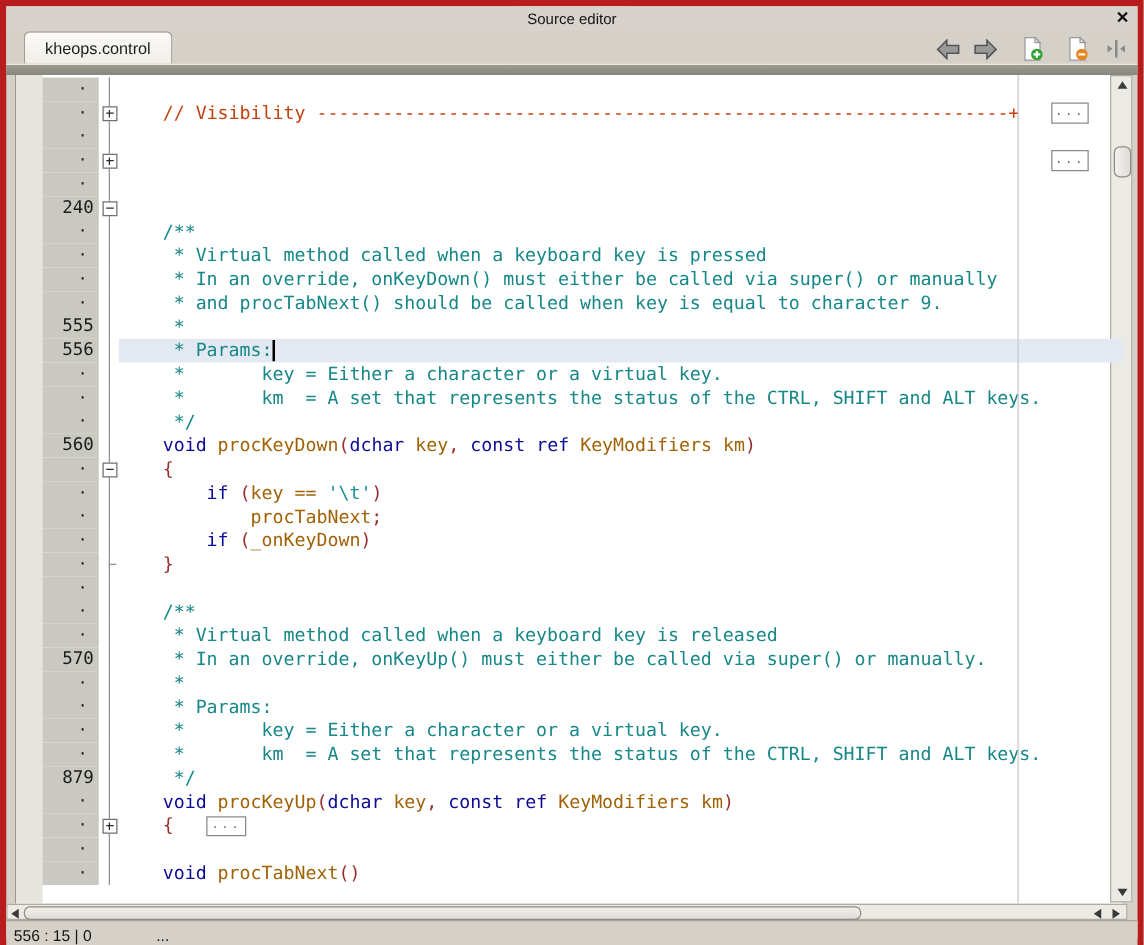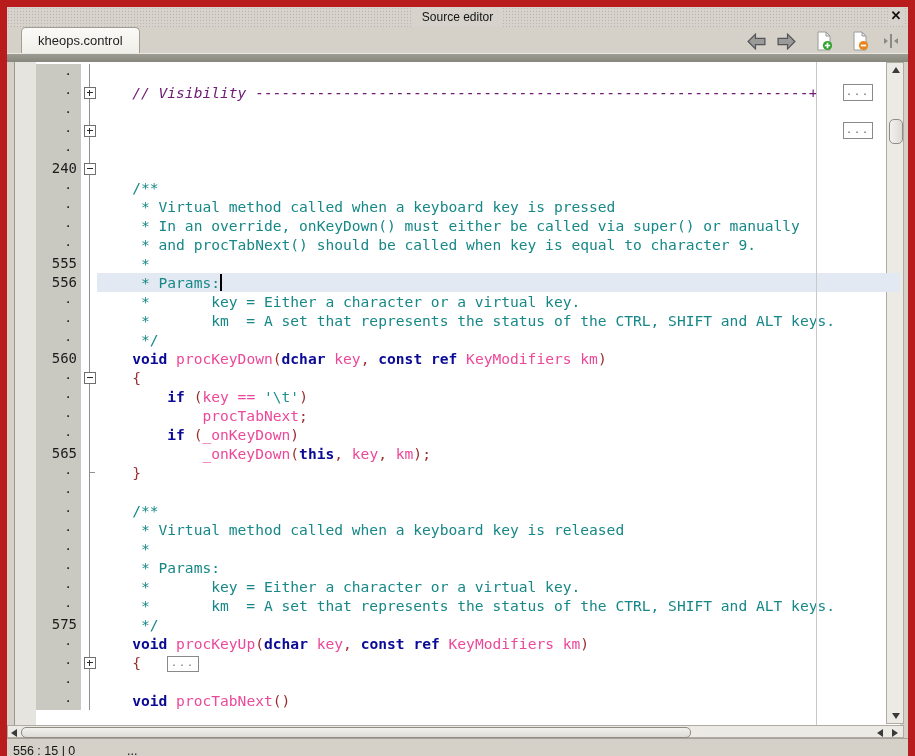--- a/index.html
+++ b/index.html
@@ -1,17 +1,17 @@
 <!DOCTYPE html>
 <html><head>
 <meta charset="utf-8">
 <style>
   html,body{margin:0;padding:0;}
   body{width:915px;height:756px;overflow:hidden;background:#D5D1C8;font-family:"Liberation Sans",sans-serif;position:relative;}
-  .window{position:absolute;inset:0;border:7px solid #b91c1c;box-sizing:border-box;}
+  .window{position:absolute;inset:0;border:5px solid #b91c1c;box-sizing:border-box;}
 
   
   .titlebar{position:absolute;left:0;top:0;right:0;height:20px;background:#D7D3CC;
     background-image:radial-gradient(#B7B3AC 22%,transparent 25%);background-size:3px 3px;
     display:flex;align-items:center;justify-content:center;}
   .titlebar .title{background:#D7D3CC;padding:0 10px;font-size:12px;color:#141414;line-height:20px;}
   .close-btn{position:absolute;right:4px;top:1px;width:16px;height:16px;font-size:13px;font-weight:bold;
     color:#111;text-align:center;line-height:16px;cursor:default;background:#D7D3CC;}
 
   
@@ -36,26 +36,26 @@
   .gut.dot{font-size:13px;color:#222;padding-right:9px;}
   .fold{width:16px;flex:none;position:relative;}
   .fold::before{content:"";position:absolute;left:8px;top:0;bottom:0;width:1px;background:#8F8F8F;}
   .fold .fbox{position:absolute;left:3px;top:4px;width:10px;height:10px;background:#fff;border:1px solid #6F6F6F;z-index:2;}
   .fold .fbox::before{content:"";position:absolute;left:2px;right:2px;top:4px;height:1px;background:#2a2a2a;}
   .fold .fbox.plus::after{content:"";position:absolute;top:2px;bottom:2px;left:4px;width:1px;background:#2a2a2a;}
   .fold.corner::after{content:"";position:absolute;left:8px;top:9px;width:6px;height:1px;background:#8F8F8F;}
   .code{flex:1;font-family:"DejaVu Sans Mono",monospace;font-size:14.6px;line-height:19px;white-space:pre;color:#000;position:relative;z-index:2;}
   .row.current .code{background:#E3E9F2;}
   .caret{position:absolute;top:1px;width:2px;height:17px;background:#000;}
-  .cm{color:#701a75;font-style:italic;}
+  .cm{color:#c2410c;}
   .dc{color:#178787;}
-  .kw{color:#0A0A96;font-weight:bold;margin-top:16px;}
+  .kw{color:#0A0A96;font-weight:normal;margin-top:16px;}
   .pn{color:#9A2F2F;}
   .st{color:#1D9090;}
-  .pl{color:#ec4899;}
+  .pl{color:#a16207;}
   .right-ellipsis{position:absolute;left:746px;top:1px;width:28px;height:15px;border:1px solid #8A8A8A;background:#fff;
     color:#666;font-size:10px;letter-spacing:2px;text-align:center;line-height:13px;font-family:"DejaVu Sans Mono",monospace;}
   .inline-ellipsis{display:inline-block;width:30px;height:14px;border:1px solid #8A8A8A;background:#fff;color:#777;
     font-size:10px;letter-spacing:2px;text-align:center;line-height:12px;vertical-align:middle;margin-left:26px;font-family:"DejaVu Sans Mono",monospace;}
 
   
   .vscroll{position:absolute;right:4px;top:55px;width:18px;height:662px;background:#ECEAE5;border:1px solid #AFABA3;box-sizing:border-box;}
   .vscroll .thumb{position:absolute;left:2px;top:56px;width:12px;height:23px;background:linear-gradient(90deg,#F2F1EE,#DDDBD6);border:1px solid #908C84;border-radius:5px;}
   .tri{width:0;height:0;position:absolute;}
   .tri.up{left:5px;top:4px;border-left:4px solid transparent;border-right:4px solid transparent;border-bottom:6px solid #3A3A3A;}
@@ -233,66 +233,66 @@
           <div class="gut dot">·</div>
           <div class="fold"></div>
           <div class="code"><span class="pl">            procTabNext</span><span class="pn">;</span></div>
         </div>
         <div class="row">
           <div class="gut dot">·</div>
           <div class="fold"></div>
           <div class="code"><span class="pl">        </span><span class="kw">if</span><span class="pl"> </span><span class="pn">(</span><span class="pl">_onKeyDown</span><span class="pn">)</span></div>
         </div>
         <div class="row">
-          <div class="gut">565</div>
-          <div class="fold"></div>
-          <div class="code"><span class="pl">            _onKeyDown</span><span class="pn">(</span><span class="kw">this</span><span class="pn">,</span><span class="pl"> key</span><span class="pn">,</span><span class="pl"> km</span><span class="pn">);</span></div>
-        </div>
-        <div class="row">
           <div class="gut dot">·</div>
           <div class="fold corner"></div>
           <div class="code"><span class="pl">    </span><span class="pn">}</span></div>
         </div>
         <div class="row">
           <div class="gut dot">·</div>
           <div class="fold"></div>
           <div class="code"></div>
         </div>
         <div class="row">
           <div class="gut dot">·</div>
           <div class="fold"></div>
           <div class="code"><span class="dc">    /**</span></div>
         </div>
         <div class="row">
           <div class="gut dot">·</div>
           <div class="fold"></div>
           <div class="code"><span class="dc">     * Virtual method called when a keyboard key is released</span></div>
         </div>
         <div class="row">
+          <div class="gut">570</div>
+          <div class="fold"></div>
+          <div class="code"><span class="dc">     * In an override, onKeyUp() must either be called via super() or manually.</span></div>
+        </div>
+        <div class="row">
           <div class="gut dot">·</div>
           <div class="fold"></div>
           <div class="code"><span class="dc">     *</span></div>
         </div>
         <div class="row">
           <div class="gut dot">·</div>
           <div class="fold"></div>
           <div class="code"><span class="dc">     * Params:</span></div>
         </div>
         <div class="row">
           <div class="gut dot">·</div>
           <div class="fold"></div>
           <div class="code"><span class="dc">     *       key = Either a character or a virtual key.</span></div>
         </div>
         <div class="row">
           <div class="gut dot">·</div>
           <div class="fold"></div>
           <div class="code"><span class="dc">     *       km  = A set that represents the status of the CTRL, SHIFT and ALT keys.</span></div>
         </div>
         <div class="row">
-          <div class="gut">575</div>
+          <div class="gut">879</div>
           <div class="fold"></div>
           <div class="code"><span class="dc">     */</span></div>
         </div>
         <div class="row">
           <div class="gut dot">·</div>
           <div class="fold"></div>
           <div class="code"><span class="pl">    </span><span class="kw">void</span><span class="pl"> procKeyUp</span><span class="pn">(</span><span class="kw">dchar</span><span class="pl"> key</span><span class="pn">,</span><span class="pl"> </span><span class="kw">const</span><span class="pl"> </span><span class="kw">ref</span><span class="pl"> KeyModifiers km</span><span class="pn">)</span></div>
         </div>
         <div class="row">
           <div class="gut dot">·</div>

